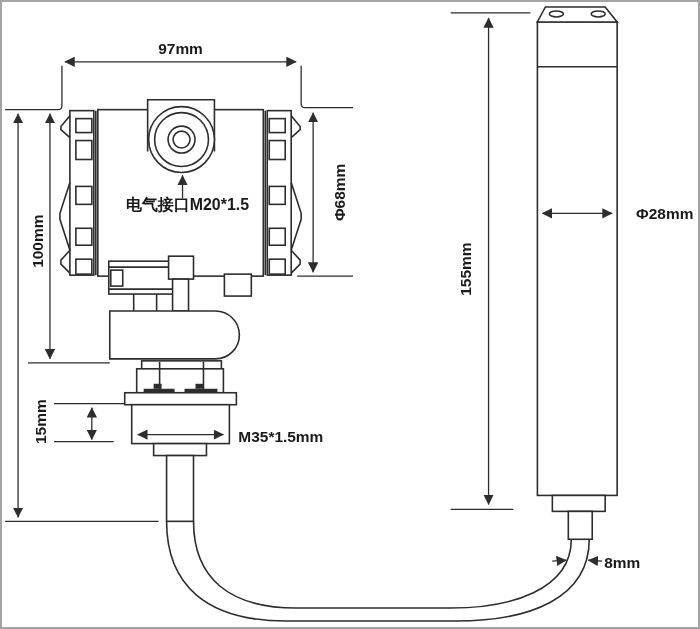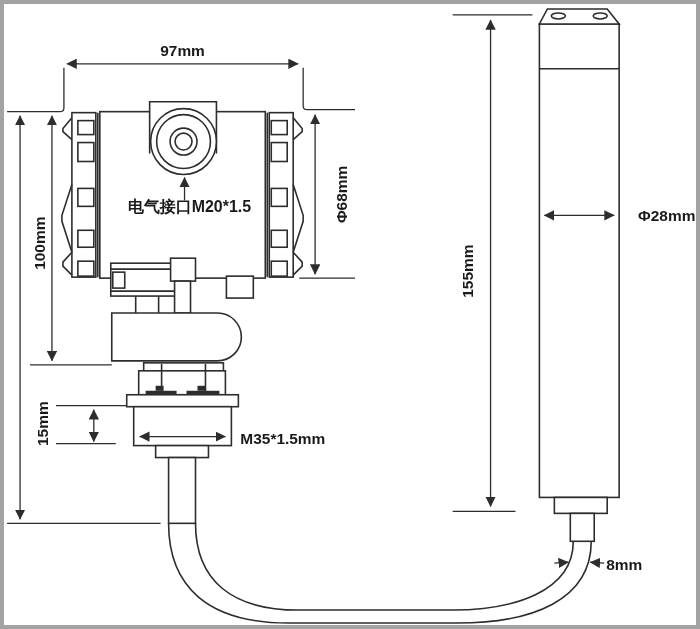--- a/index.html
+++ b/index.html
@@ -1,19 +1,19 @@
 <!DOCTYPE html>
 <html style="--line: #2d2d2d; --text: #1a1a1a;"><head>
 <meta charset="utf-8">
 <style>
   html,body{margin:0;padding:0;background:#fff;}
   .stage{
     width:700px;height:629px;
     background:#fff;
-    border:4px solid #a3a3a3;
+    border:2px solid #a3a3a3;
     box-sizing:border-box;
     position:relative;
     font-family:"Liberation Sans","DejaVu Sans",sans-serif;
   }
   svg{display:block;}
   .part{fill:#ffffff;stroke:var(--line,#2d2d2d);stroke-width:1.6;}
   .part-line{fill:none;stroke:var(--line,#2d2d2d);stroke-width:1.6;}
   .thin{fill:none;stroke:var(--line,#2d2d2d);stroke-width:1.3;}
   .dim{fill:none;stroke:var(--line,#2d2d2d);stroke-width:1.3;}
   .solidmark{fill:var(--line,#2d2d2d);stroke:none;}

